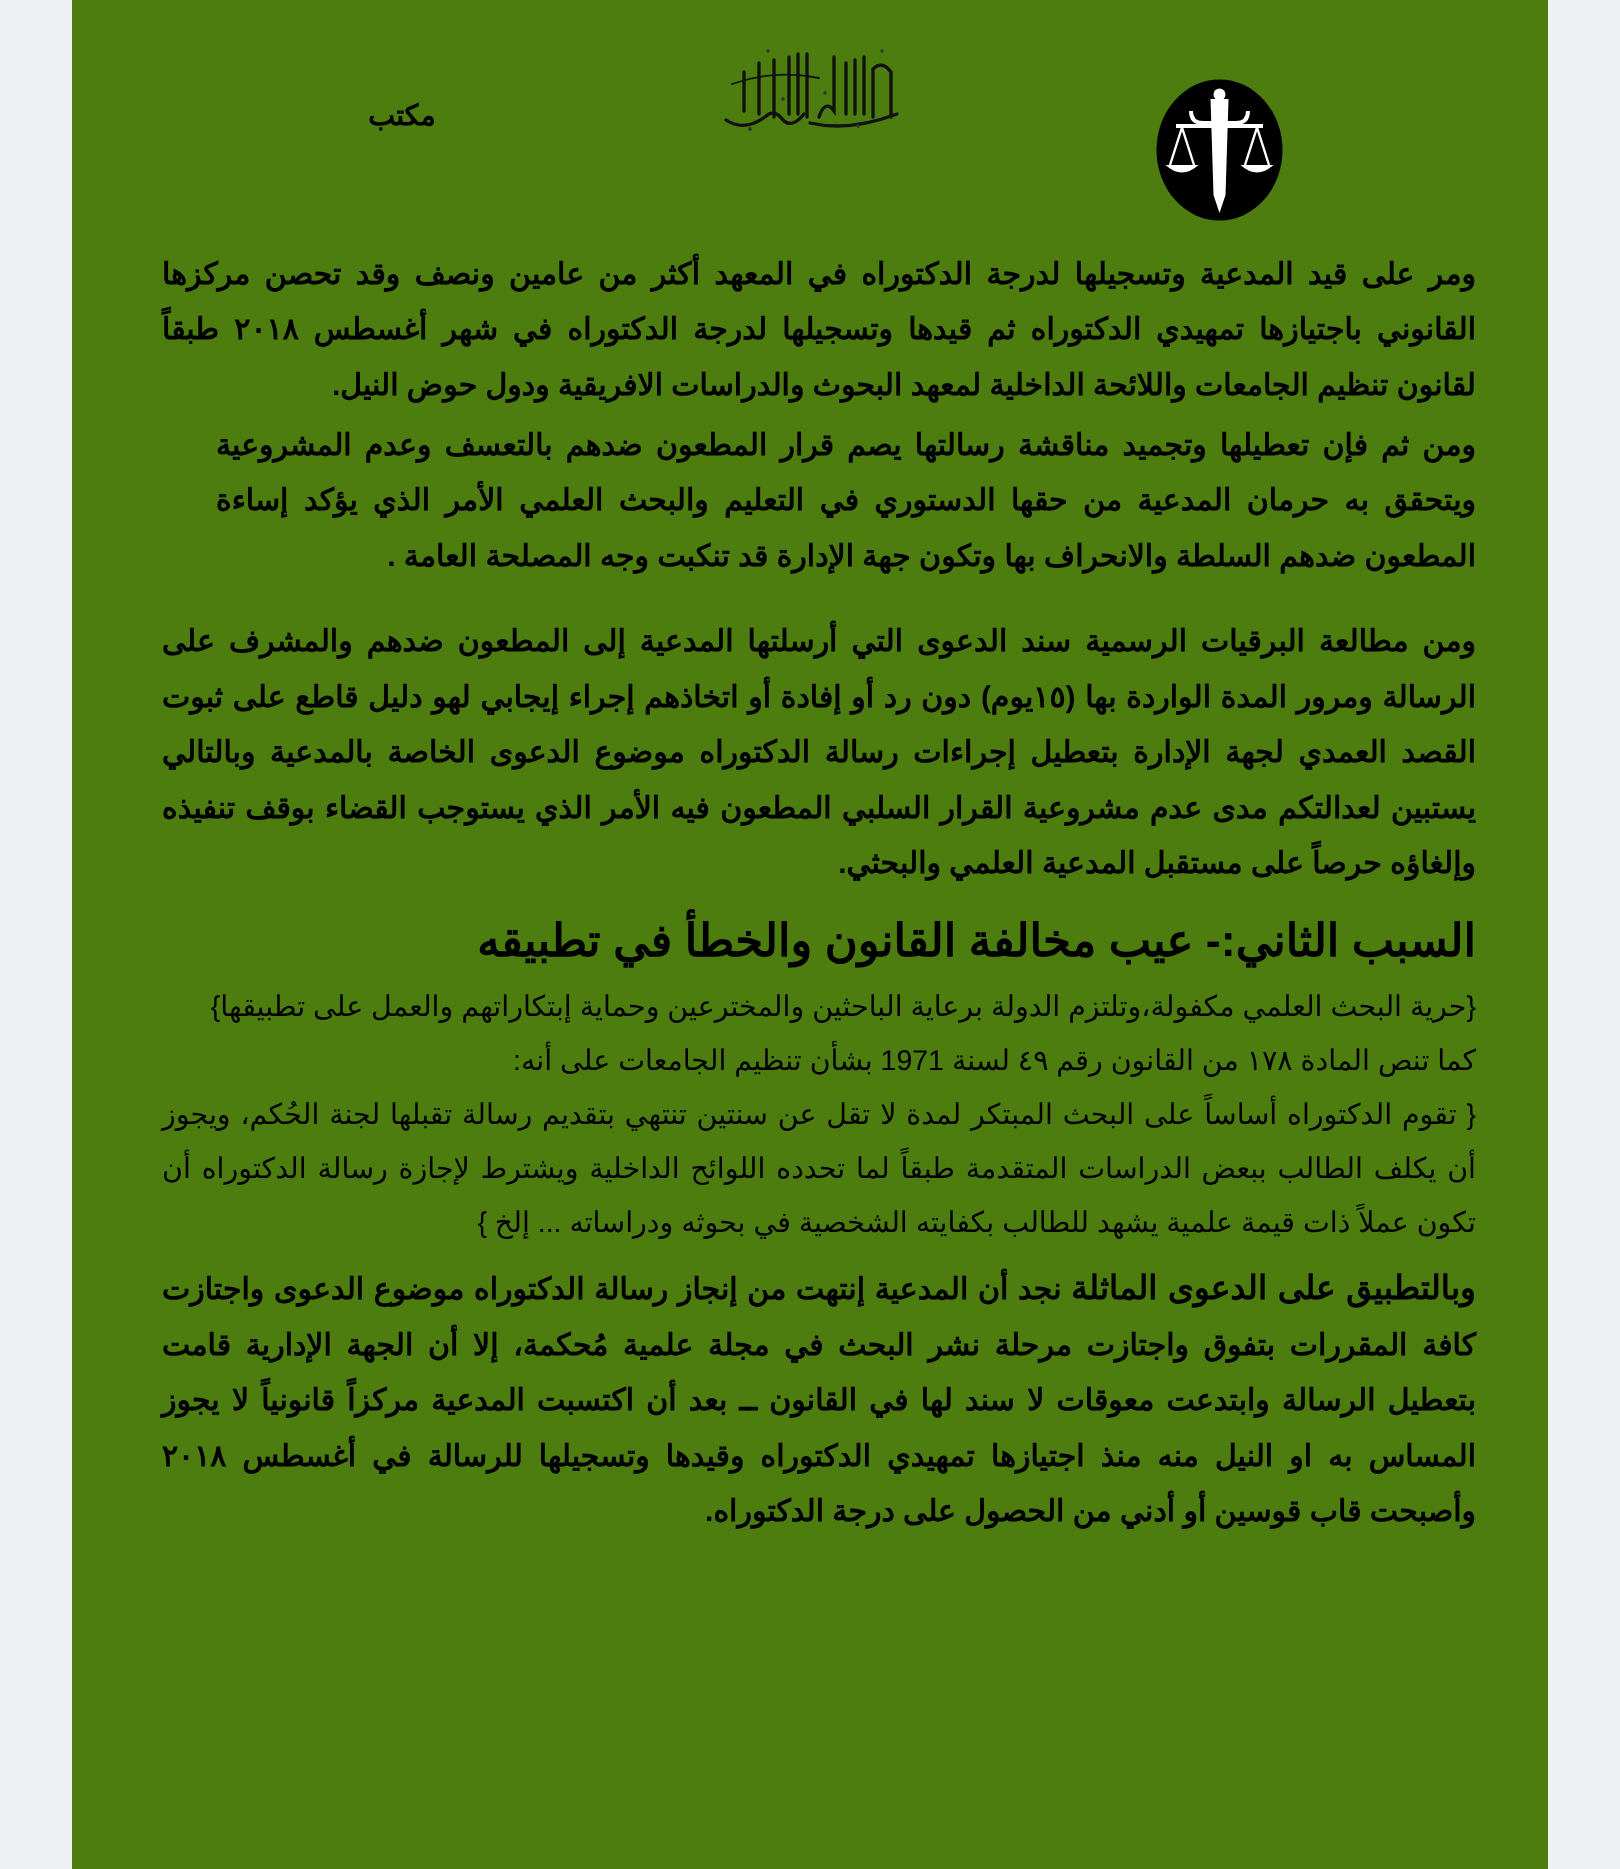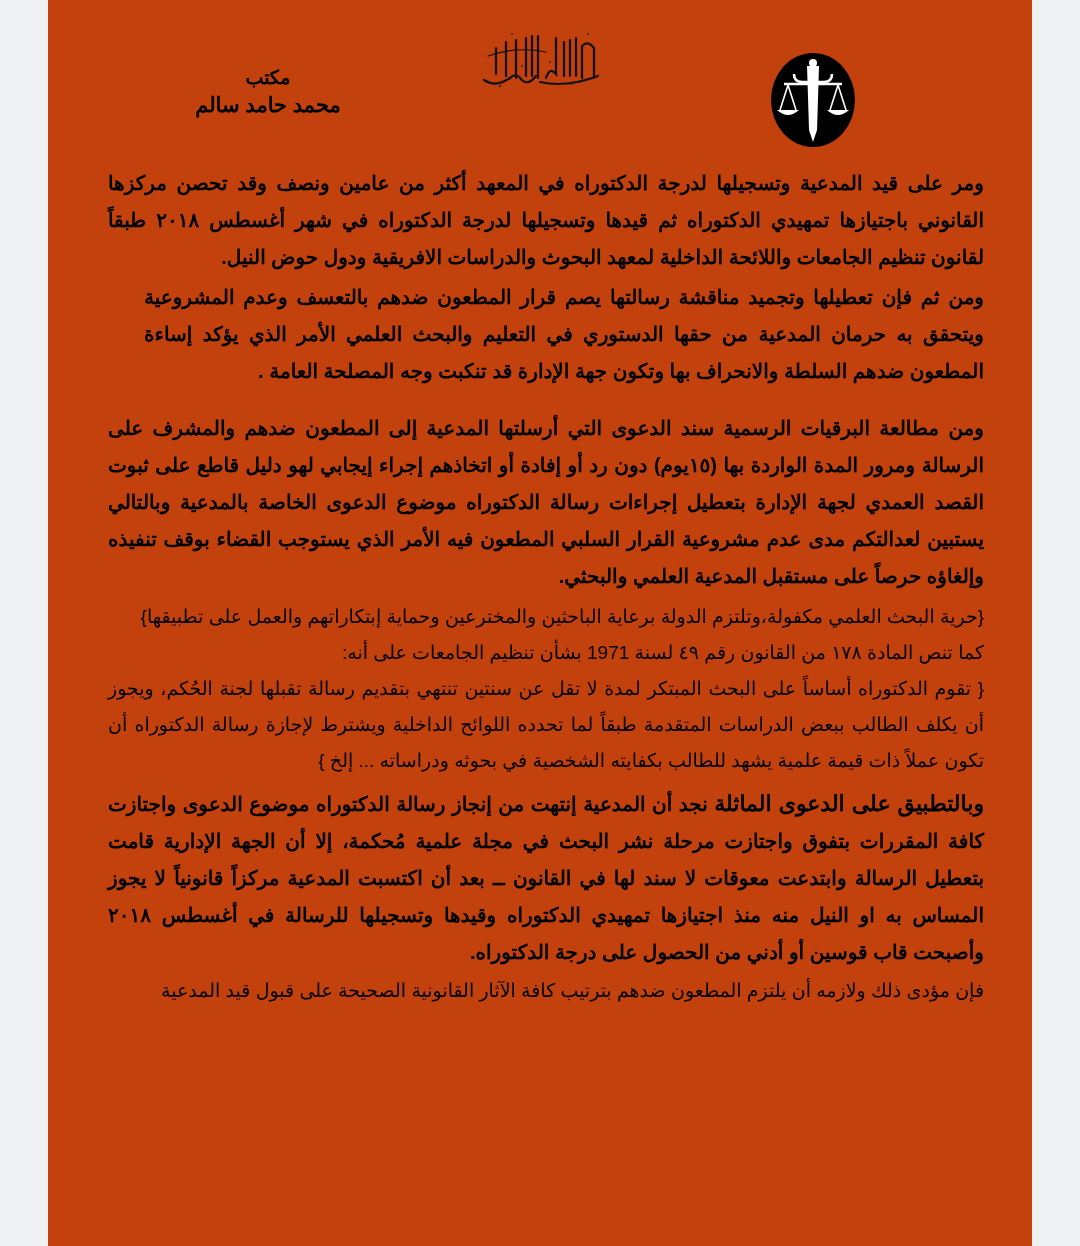--- a/index.html
+++ b/index.html
@@ -9,21 +9,21 @@
       background: #eff0f2;
       overflow: hidden;
       position: relative;
     }
     .page {
       position: absolute;
       left: 48px;
       top: 0;
       width: 984px;
       height: 1246px;
-      background: #c2410c;
+      background: #4d7c0f;
       overflow: hidden;
     }
     .header {
       position: absolute;
       left: 0; top: 0;
       width: 984px;
       height: 160px;
     }
     .office {
       position: absolute;
@@ -102,21 +102,20 @@
   </style>
 </head>
 <body>
 
 <div class="page">
 
   <div class="header">
 
     <div class="office">
       <div class="l1">مكتب</div>
-      <div class="l2">محمد حامد سالم</div>
     </div>
 
     <svg class="basmala" viewBox="0 0 130 66">
       <g fill="none" stroke="#111" stroke-width="2.2" stroke-linecap="round">
         <path d="M8 54 Q20 62 34 52 Q40 46 46 54 Q52 60 60 50"></path>
         <path d="M20 48 L20 22"></path>
         <path d="M30 50 L30 16"></path>
         <path d="M40 52 L40 14"></path>
         <path d="M50 50 L50 12"></path>
         <path d="M56 50 L56 10"></path>
@@ -152,22 +151,22 @@
         <path d="M57 58 Q68 68 79 58 Z" stroke="none"></path>
       </g>
     </svg>
   </div>
 
   <div class="content">
     <p class="para bold p1">ومر على قيد المدعية وتسجيلها لدرجة الدكتوراه في المعهد أكثر من عامين ونصف وقد تحصن مركزها القانوني باجتيازها تمهيدي الدكتوراه ثم قيدها وتسجيلها لدرجة الدكتوراه في شهر أغسطس ٢٠١٨ طبقاً لقانون تنظيم الجامعات واللائحة الداخلية لمعهد البحوث والدراسات الافريقية ودول حوض النيل.</p>
     <p class="para bold p2">ومن ثم فإن تعطيلها وتجميد مناقشة رسالتها يصم قرار المطعون ضدهم بالتعسف وعدم المشروعية ويتحقق به حرمان المدعية من حقها الدستوري في التعليم والبحث العلمي الأمر الذي يؤكد إساءة المطعون ضدهم السلطة والانحراف بها وتكون جهة الإدارة قد تنكبت وجه المصلحة العامة .</p>
     <p class="para bold p3">ومن مطالعة البرقيات الرسمية سند الدعوى التي أرسلتها المدعية إلى المطعون ضدهم والمشرف على الرسالة ومرور المدة الواردة بها (١٥يوم) دون رد أو إفادة أو اتخاذهم إجراء إيجابي لهو دليل قاطع على ثبوت القصد العمدي لجهة الإدارة بتعطيل إجراءات رسالة الدكتوراه موضوع الدعوى الخاصة بالمدعية وبالتالي يستبين لعدالتكم مدى عدم مشروعية القرار السلبي المطعون فيه الأمر الذي يستوجب القضاء بوقف تنفيذه وإلغاؤه حرصاً على مستقبل المدعية العلمي والبحثي.</p>
 
+    <h2 class="heading">السبب الثاني:- عيب مخالفة القانون والخطأ في تطبيقه</h2>
 
     <p class="para regular quote1">{حرية البحث العلمي مكفولة،وتلتزم الدولة برعاية الباحثين والمخترعين وحماية إبتكاراتهم والعمل على تطبيقها}</p>
     <p class="para regular">كما تنص المادة ١٧٨ من القانون رقم ٤٩ لسنة 1971 بشأن تنظيم الجامعات على أنه:</p>
     <p class="para regular">{ تقوم الدكتوراه أساساً على البحث المبتكر لمدة لا تقل عن سنتين تنتهي بتقديم رسالة تقبلها لجنة الحُكم، ويجوز أن يكلف الطالب ببعض الدراسات المتقدمة طبقاً لما تحدده اللوائح الداخلية ويشترط لإجازة رسالة الدكتوراه أن تكون عملاً ذات قيمة علمية يشهد للطالب بكفايته الشخصية في بحوثه ودراساته ... إلخ }</p>
 
     <p class="para bold app"><span class="strong">وبالتطبيق على الدعوى الماثلة</span><span> نجد أن المدعية إنتهت من إنجاز رسالة الدكتوراه موضوع الدعوى واجتازت كافة المقررات بتفوق واجتازت مرحلة نشر البحث في مجلة علمية مُحكمة، إلا أن الجهة الإدارية قامت بتعطيل الرسالة وابتدعت معوقات لا سند لها في القانون ــ بعد أن اكتسبت المدعية مركزاً قانونياً لا يجوز المساس به او النيل منه منذ اجتيازها تمهيدي الدكتوراه وقيدها وتسجيلها للرسالة في أغسطس ٢٠١٨ وأصبحت قاب قوسين أو أدني من الحصول على درجة الدكتوراه.</span></p>
 
-    <p class="para regular last">فإن مؤدى ذلك ولازمه أن يلتزم المطعون ضدهم بترتيب كافة الآثار القانونية الصحيحة على قبول قيد المدعية</p>
   </div>
 </div>
 
 </body></html>

